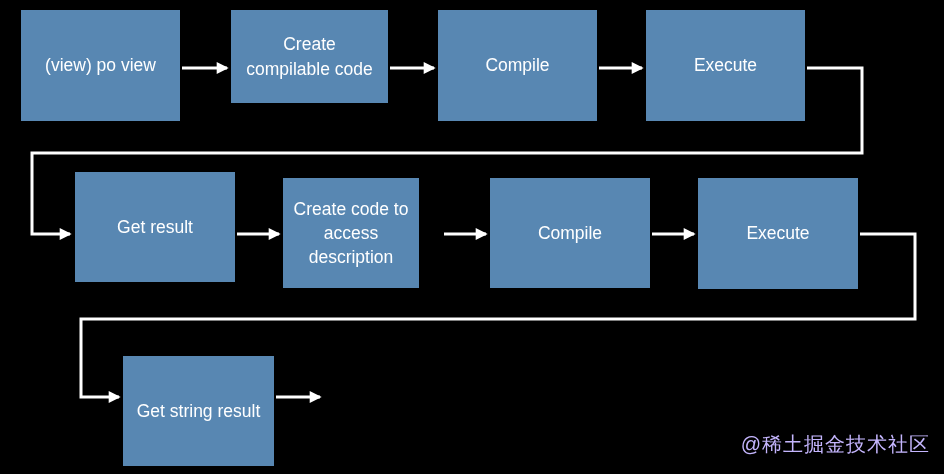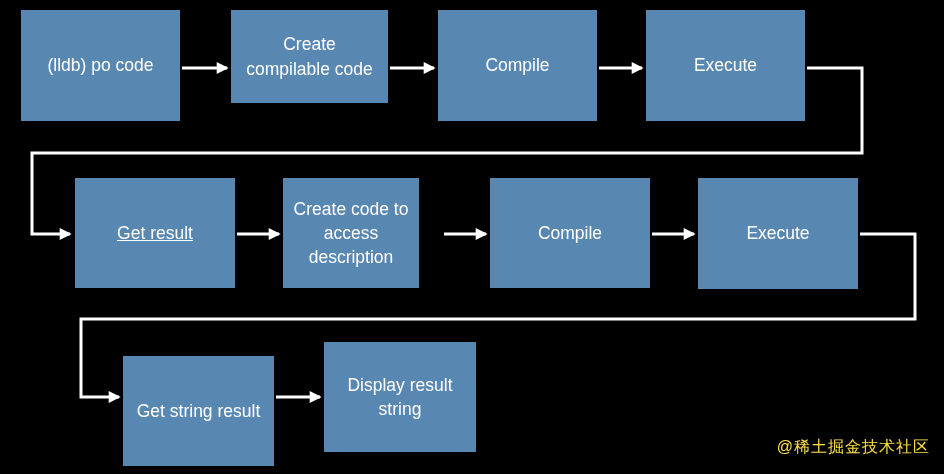--- a/index.html
+++ b/index.html
@@ -35,38 +35,38 @@
     line-height: 1.38;
     white-space: pre-line;
     box-sizing: border-box;
     padding: 4px 6px;
   }
   
   #node-n1  { left: 21px;  top: 10px;  width: 159px; height: 111px; }
   #node-n2  { left: 231px; top: 10px;  width: 157px; height: 93px; }
   #node-n3  { left: 438px; top: 10px;  width: 159px; height: 111px; }
   #node-n4  { left: 646px; top: 10px;  width: 159px; height: 111px; }
-  #node-n5  { left: 75px;  top: 178px; width: 160px; height: 110px; text-decoration: underline; }
+  #node-n5  { left: 75px;  top: 172px; width: 160px; height: 110px; }
   #node-n6  { left: 283px; top: 178px; width: 136px; height: 110px; }
   #node-n7  { left: 490px; top: 178px; width: 160px; height: 110px; }
   #node-n8  { left: 698px; top: 178px; width: 160px; height: 111px; }
   #node-n9  { left: 123px; top: 356px; width: 151px; height: 110px; }
   #node-n10 { left: 324px; top: 342px; width: 152px; height: 110px; }
 
   .connector {
     fill: none;
     stroke: #ffffff;
     stroke-width: 3;
   }
   #watermark {
     position: absolute;
     right: 14px;
     bottom: 16px;
-    color: #fde047;
-    font-size: 16px;
+    color: #c4b5fd;
+    font-size: 20px;
     letter-spacing: 1px;
   }
 </style>
 </head>
 <body>
 
 <div id="canvas">
 
   <svg id="connector-layer" viewBox="0 0 944 474" xmlns="http://www.w3.org/2000/svg">
     <defs>
@@ -78,30 +78,28 @@
     <path class="connector" d="M390 68 H434" marker-end="url(#arrowhead)"></path>
     <path class="connector" d="M599 68 H642" marker-end="url(#arrowhead)"></path>
     <path class="connector" d="M807 68 H862 V153 H32 V234 H70" marker-end="url(#arrowhead)"></path>
     <path class="connector" d="M237 234 H279" marker-end="url(#arrowhead)"></path>
     <path class="connector" d="M444 234 H486" marker-end="url(#arrowhead)"></path>
     <path class="connector" d="M652 234 H694" marker-end="url(#arrowhead)"></path>
     <path class="connector" d="M860 234 H915 V319 H81 V397 H119" marker-end="url(#arrowhead)"></path>
     <path class="connector" d="M276 397 H320" marker-end="url(#arrowhead)"></path>
   </svg>
 
-  <div class="flow-node" id="node-n1">(lldb) po code</div>
+  <div class="flow-node" id="node-n1">(view) po view</div>
   <div class="flow-node" id="node-n2">Create
 compilable code</div>
   <div class="flow-node" id="node-n3">Compile</div>
   <div class="flow-node" id="node-n4">Execute</div>
   <div class="flow-node" id="node-n5">Get result</div>
   <div class="flow-node" id="node-n6">Create code to
 access
 description</div>
   <div class="flow-node" id="node-n7">Compile</div>
   <div class="flow-node" id="node-n8">Execute</div>
   <div class="flow-node" id="node-n9">Get string result</div>
-  <div class="flow-node" id="node-n10">Display result
-string</div>
 
   <div id="watermark">@稀土掘金技术社区</div>
 
 </div>
 
 </body></html>

